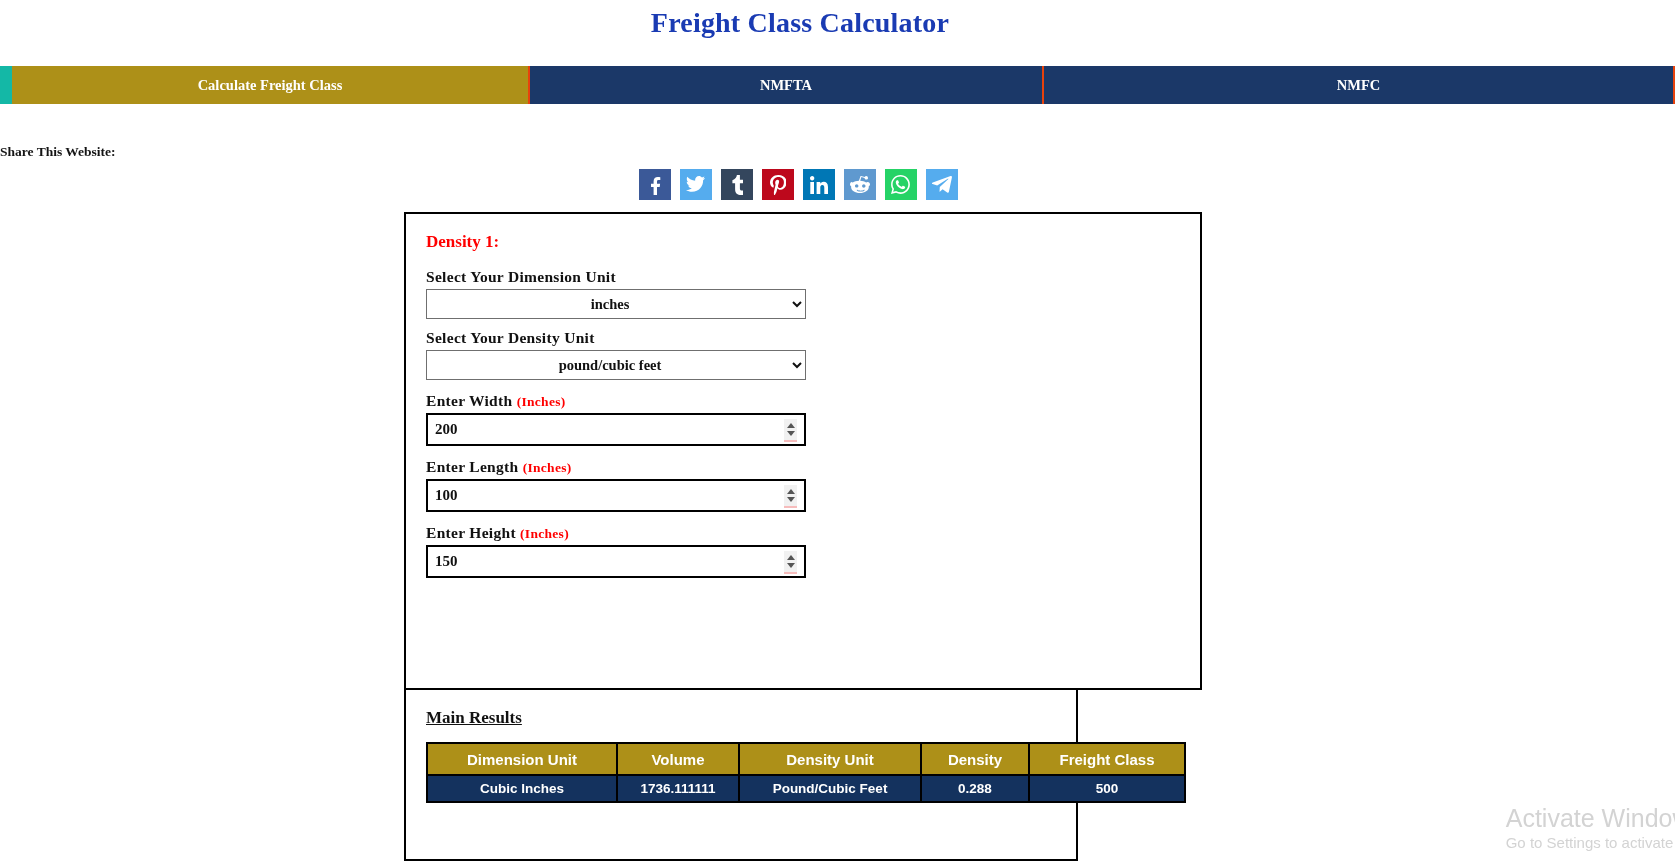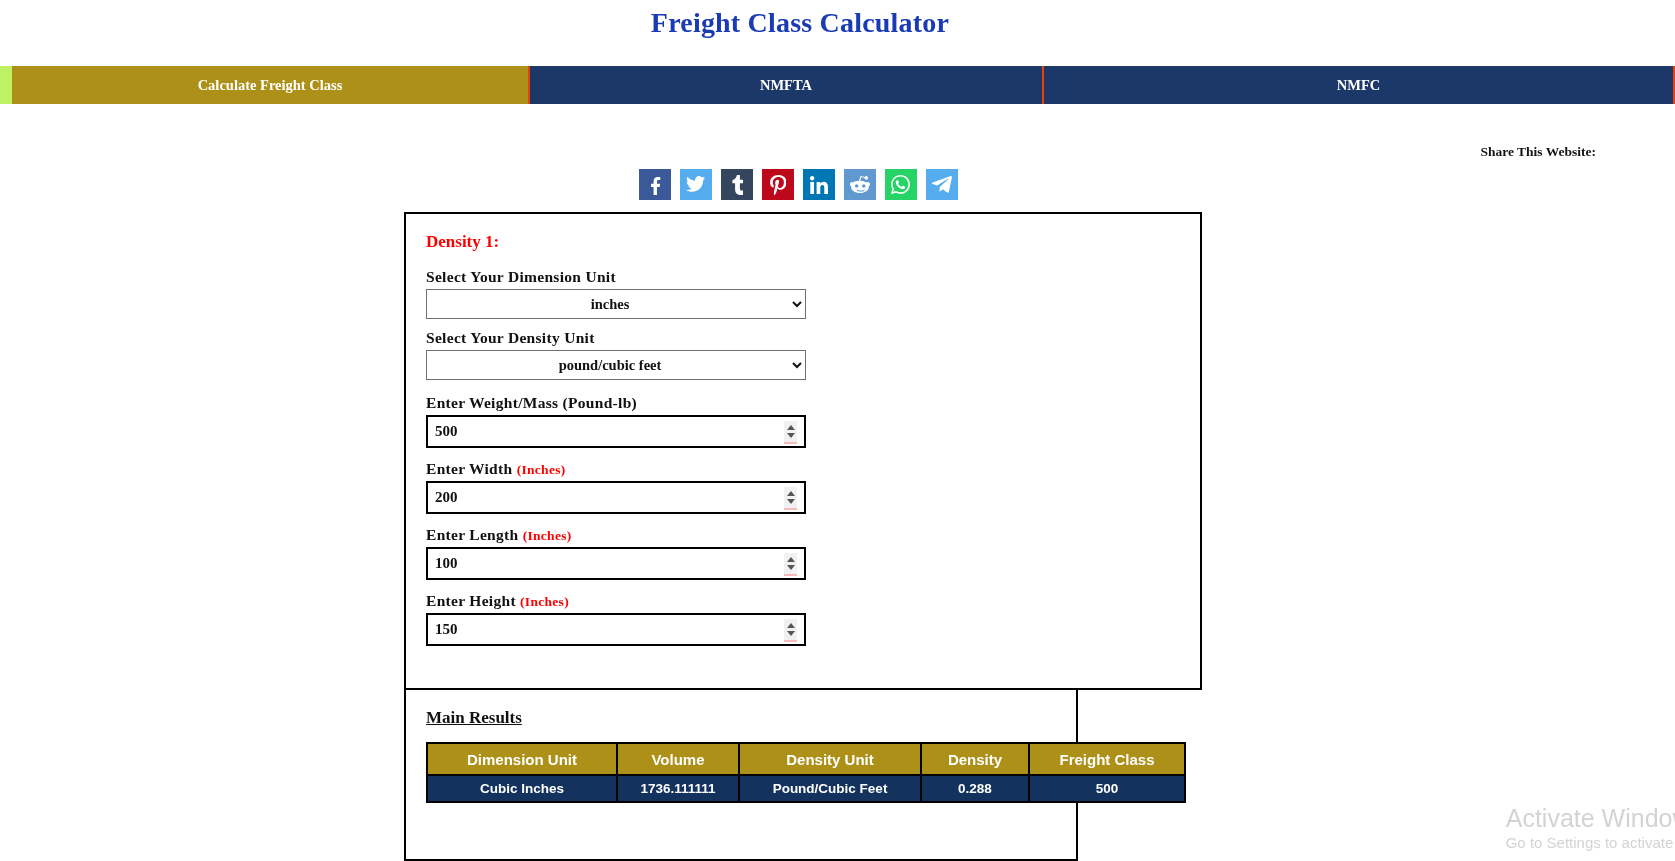--- a/index.html
+++ b/index.html
@@ -28,21 +28,21 @@
     font-family: "Liberation Serif", "DejaVu Serif", serif;
     letter-spacing: 0.2px;
   }
 
   
   .navbar {
     position: absolute;
     top: 66px; left: 0;
     width: 1675px; height: 38px;
     display: flex;
-    background: #bef264;
+    background: #14b8a6;
   }
   .tab {
     height: 38px;
     display: flex;
     align-items: center;
     justify-content: center;
     color: #ffffff;
     font-weight: bold;
     font-size: 14.5px;
     font-family: "Liberation Serif", "DejaVu Serif", serif;
@@ -54,21 +54,21 @@
   .tab.first { margin-left: 12px; }
   .tab.active { background: #ad9018; }
   .tab-1 { width: 518px; }
   .tab-2 { width: 514px; }
   .tab-3 { flex: 1 1 auto; }
 
   
   .share-wrap {
     position: absolute;
     top: 144px; left: 0; width: 1596px;
-    text-align: right;
+    text-align: left;
   }
   .share-label {
     font-size: 13.5px;
     font-weight: bold;
     color: #141414;
     font-family: "Liberation Serif", "DejaVu Serif", serif;
     margin-bottom: 9px;
   }
   .share-icons {
     display: flex;
@@ -311,32 +311,20 @@
         </select>
       </div>
 
       <div class="field" style="margin-top:10px">
         <div class="field-label">Select Your Density Unit</div>
         <select class="ctl">
           <option>pound/cubic feet</option>
         </select>
       </div>
 
-      <div class="field" style="margin-top:14px">
-        <div class="field-label">
-          <span>Enter Weight/Mass (Pound-lb)</span>
-        </div>
-        <div class="numwrap">
-          <input type="text" value="500" style="">
-          <div class="spinner">
-              <i class="up"></i>
-              <i class="dn"></i>
-            </div>
-        </div>
-      </div>
 
       <div class="field" style="margin-top:12px">
         <div class="field-label">
           <span>Enter Width</span>
           <span class="unit-note">(Inches)</span>
         </div>
         <div class="numwrap">
           <input type="text" value="200" style="">
           <div class="spinner">
               <i class="up"></i>

